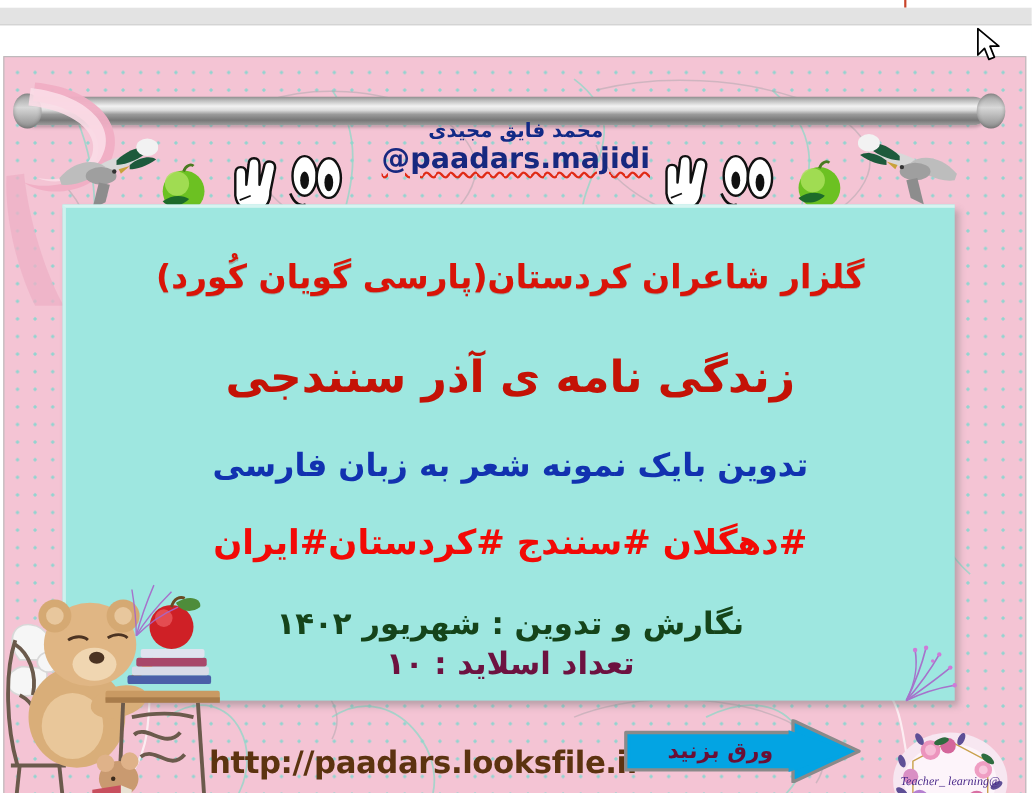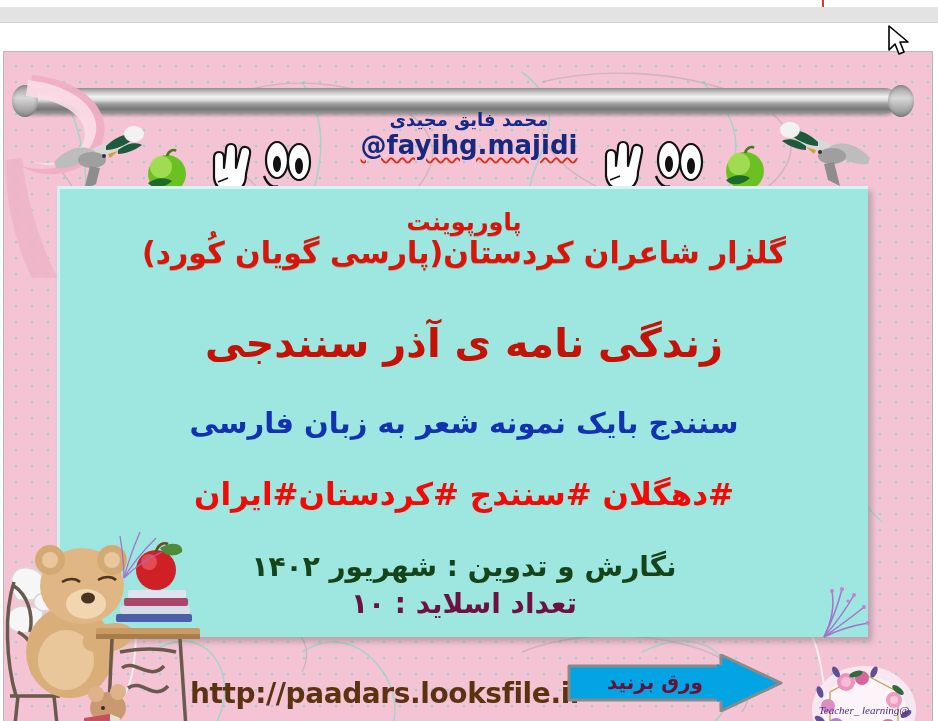--- a/index.html
+++ b/index.html
@@ -390,29 +390,28 @@
       <path d="M74 36 L 84 33 L 76 40 Z" fill="#c8a23a"></path>
       <g fill="#1d5a3c">
         <path d="M72 28 C 84 16, 98 14, 104 18 C 94 26, 82 32, 72 32 Z"></path>
         <path d="M84 32 C 94 24, 104 24, 108 27 C 100 33, 90 36, 84 36 Z"></path>
       </g>
       <ellipse cx="100" cy="16" rx="10" ry="8" fill="#f2f2f2"></ellipse>
     </svg>
 
     <div class="watermark">
       <div class="wm-name">محمد فایق مجیدی</div>
-      <div><span class="wm-handle">@fayihg.majidi</span></div>
+      <div><span class="wm-handle">@paadars.majidi</span></div>
     </div>
 
     <div class="card">
       <div class="card-inner">
-        <div class="t-line headline1" style="color: rgb(217, 20, 8);">پاورپوینت</div>
         <div class="t-line headline2" style="color: rgb(217, 20, 8);">گلزار شاعران کردستان(پارسی گویان کُورد)</div>
         <div class="t-line headline3" style="color: rgb(196, 18, 6);">زندگی نامه ی آذر سنندجی</div>
-        <div class="t-line headline4" style="color: rgb(18, 50, 176);">سنندج بایک نمونه شعر به زبان فارسی</div>
+        <div class="t-line headline4" style="color: rgb(18, 50, 176);">تدوین بایک نمونه شعر به زبان فارسی</div>
         <div class="t-line headline5" style="color: rgb(242, 10, 6);">#دهگلان  #سنندج #کردستان#ایران</div>
         <div class="t-line headline7" style="color: rgb(21, 68, 26);">نگارش و تدوین : شهریور ۱۴۰۲</div>
         <div class="t-line headline8" style="color: rgb(109, 18, 64);">تعداد اسلاید : ۱۰</div>
 
         <svg class="deco" style="left:752px; top:396px;" width="58" height="56" viewBox="0 0 58 56">
           <g stroke="#a766c9" stroke-width="1.5" fill="none" opacity="0.9">
             <path d="M12 52 C 20 36, 26 20, 30 4"></path>
             <path d="M12 52 C 24 38, 34 24, 42 10"></path>
             <path d="M12 52 C 26 42, 40 32, 52 22"></path>
             <path d="M12 52 C 22 32, 22 18, 20 6"></path>

